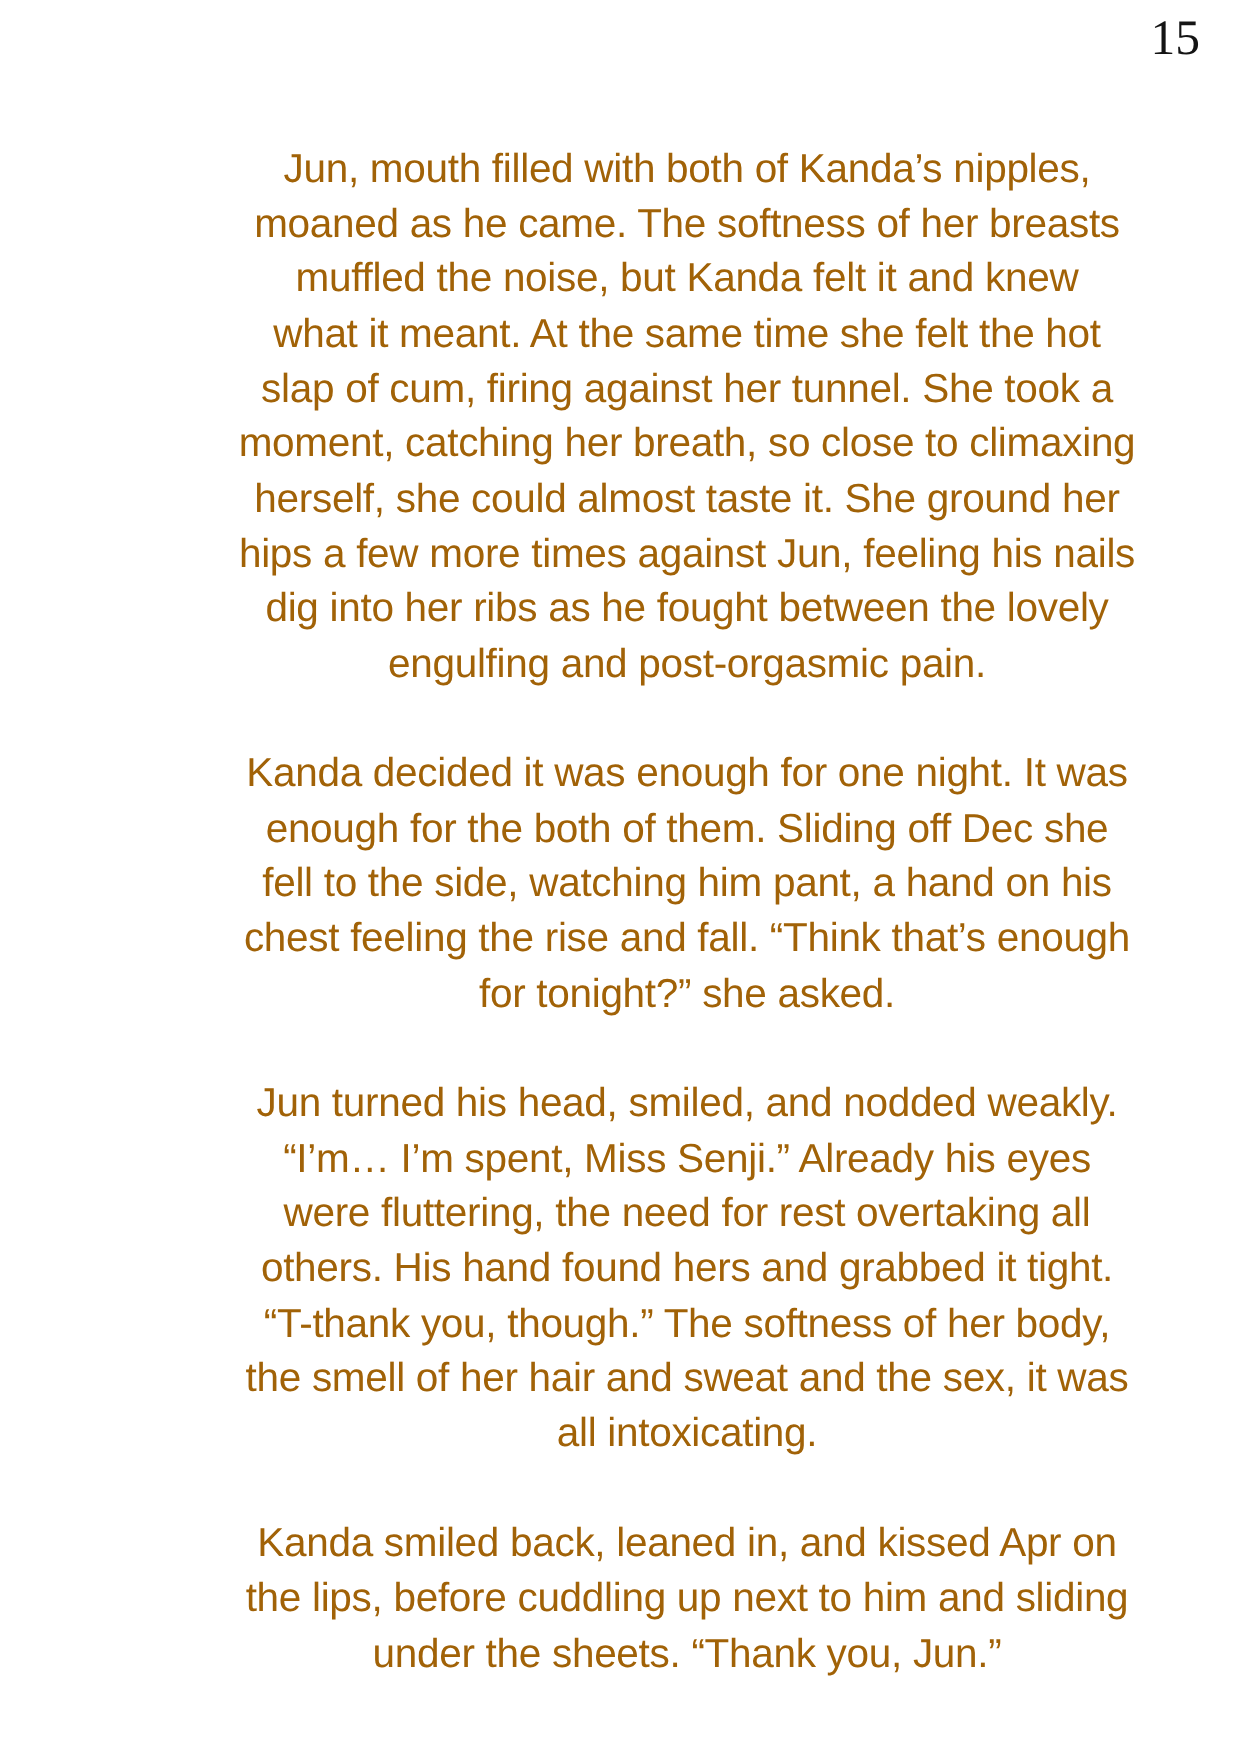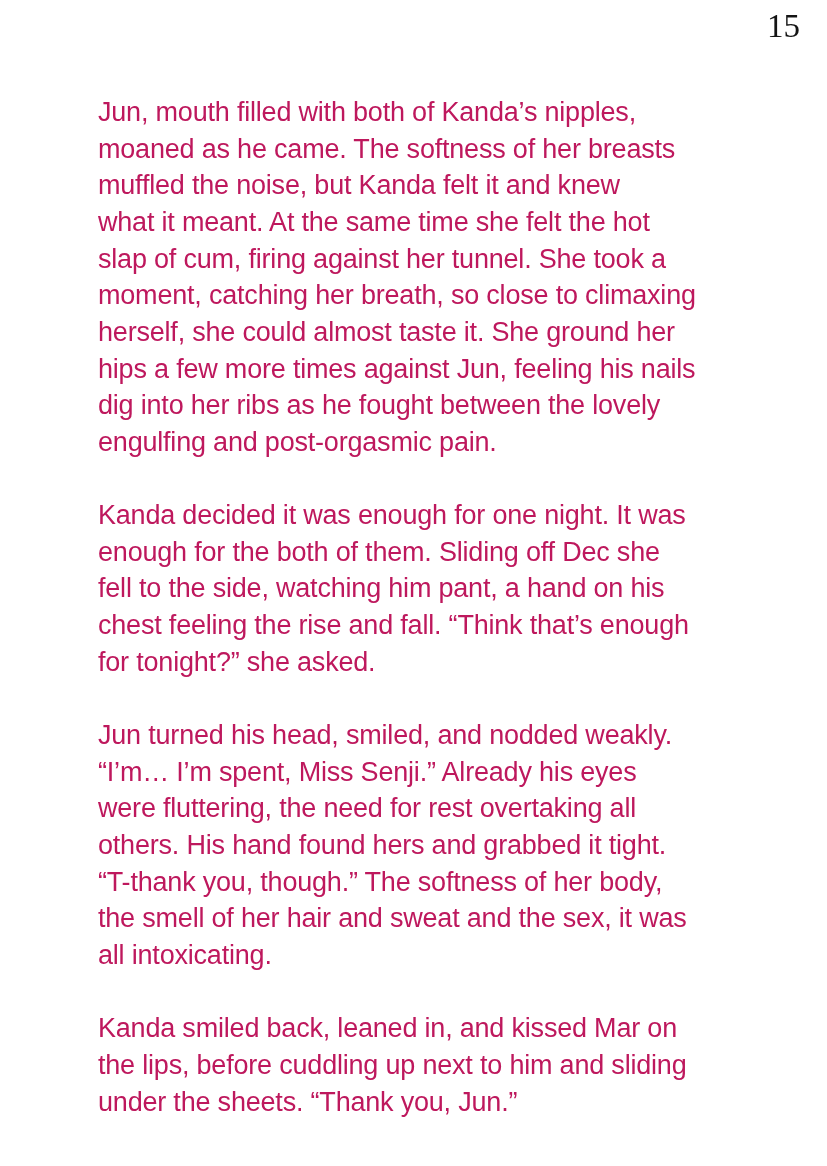--- a/index.html
+++ b/index.html
@@ -6,20 +6,21 @@
     margin: 0;
     padding: 0;
     background: #ffffff;
   }
   .page {
     position: relative;
     width: 827px;
     height: 1166px;
     background: #ffffff;
     overflow: hidden;
+    text-align: center;
   }
   .page-number {
     position: absolute;
     top: 8px;
     right: 27px;
     font-family: "Liberation Serif", serif;
     font-size: 33px;
     line-height: 1.1;
     color: #141414;
   }
@@ -29,21 +30,21 @@
     top: 94px;
     width: 720px;
   }
   .para {
     margin: 0 0 36.6px 0;
     font-family: "Liberation Sans", sans-serif;
     font-weight: 300;
     font-size: 27px;
     line-height: 36.65px;
     letter-spacing: -0.2px;
-    color: #be185d;
+    color: #a16207;
     white-space: pre;
   }
   .para:last-child {
     margin-bottom: 0;
   }
 </style>
 </head>
 <body>
 
 <div class="page">
@@ -65,17 +66,17 @@
 fell to the side, watching him pant, a hand on his
 chest feeling the rise and fall. “Think that’s enough
 for tonight?” she asked.</p>
     <p class="para">Jun turned his head, smiled, and nodded weakly.
 “I’m… I’m spent, Miss Senji.” Already his eyes
 were fluttering, the need for rest overtaking all
 others. His hand found hers and grabbed it tight.
 “T-thank you, though.” The softness of her body,
 the smell of her hair and sweat and the sex, it was
 all intoxicating.</p>
-    <p class="para">Kanda smiled back, leaned in, and kissed Mar on
+    <p class="para">Kanda smiled back, leaned in, and kissed Apr on
 the lips, before cuddling up next to him and sliding
 under the sheets. “Thank you, Jun.”</p>
   </div>
 </div>
 
 </body></html>

